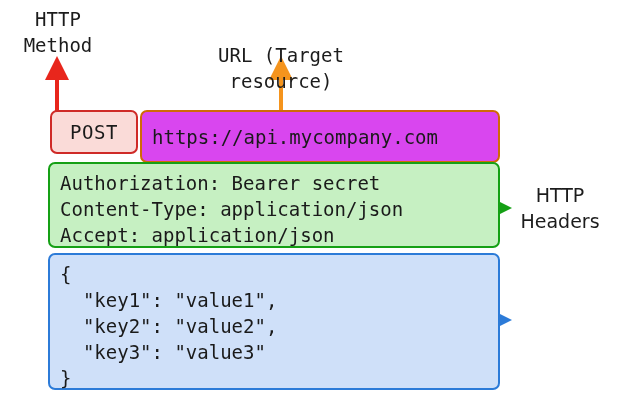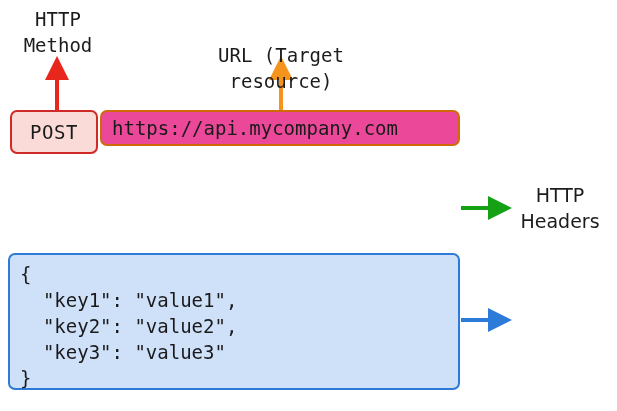--- a/index.html
+++ b/index.html
@@ -55,42 +55,43 @@
 
   
   .box {
     position: absolute;
     box-sizing: border-box;
     border-radius: 7px;
     border-width: 2px;
     border-style: solid;
     font-family: "DejaVu Sans Mono", "Liberation Mono", monospace;
     color: #1a1a1a;
+    margin-left: 40px;
   }
 
   #box-method {
     left: 10px;
     top: 110px;
     width: 88px;
     height: 44px;
     background: #fadbd8;
     border-color: #cf2a27;
     display: flex;
     align-items: center;
     justify-content: center;
     font-size: 19px;
     letter-spacing: 0.5px;
   }
 
   #box-url {
     left: 100px;
     top: 110px;
     width: 360px;
-    height: 36px;
-    background: #ec4899;
+    height: 53px;
+    background: #d946ef;
     border-color: #cf6a06;
     display: flex;
     align-items: center;
     padding-left: 10px;
     font-size: 19px;
   }
 
   #box-headers {
     left: 8px;
     top: 162px;
@@ -176,20 +177,25 @@
 resource)</div>
 
   <div id="box-method" class="box">
     <span>POST</span>
   </div>
 
   <div id="box-url" class="box">
     <span>https://api.mycompany.com</span>
   </div>
 
+  <div id="box-headers" class="box">
+    <div class="code-line">Authorization: Bearer secret</div>
+    <div class="code-line">Content-Type: application/json</div>
+    <div class="code-line">Accept: application/json</div>
+  </div>
 
   <div id="box-body" class="box">
     <div class="code-line">{</div>
     <div class="code-line">  "key1": "value1",</div>
     <div class="code-line">  "key2": "value2",</div>
     <div class="code-line">  "key3": "value3"</div>
     <div class="code-line">}</div>
   </div>
 
   <div id="label-http-headers" class="side-label">HTTP

